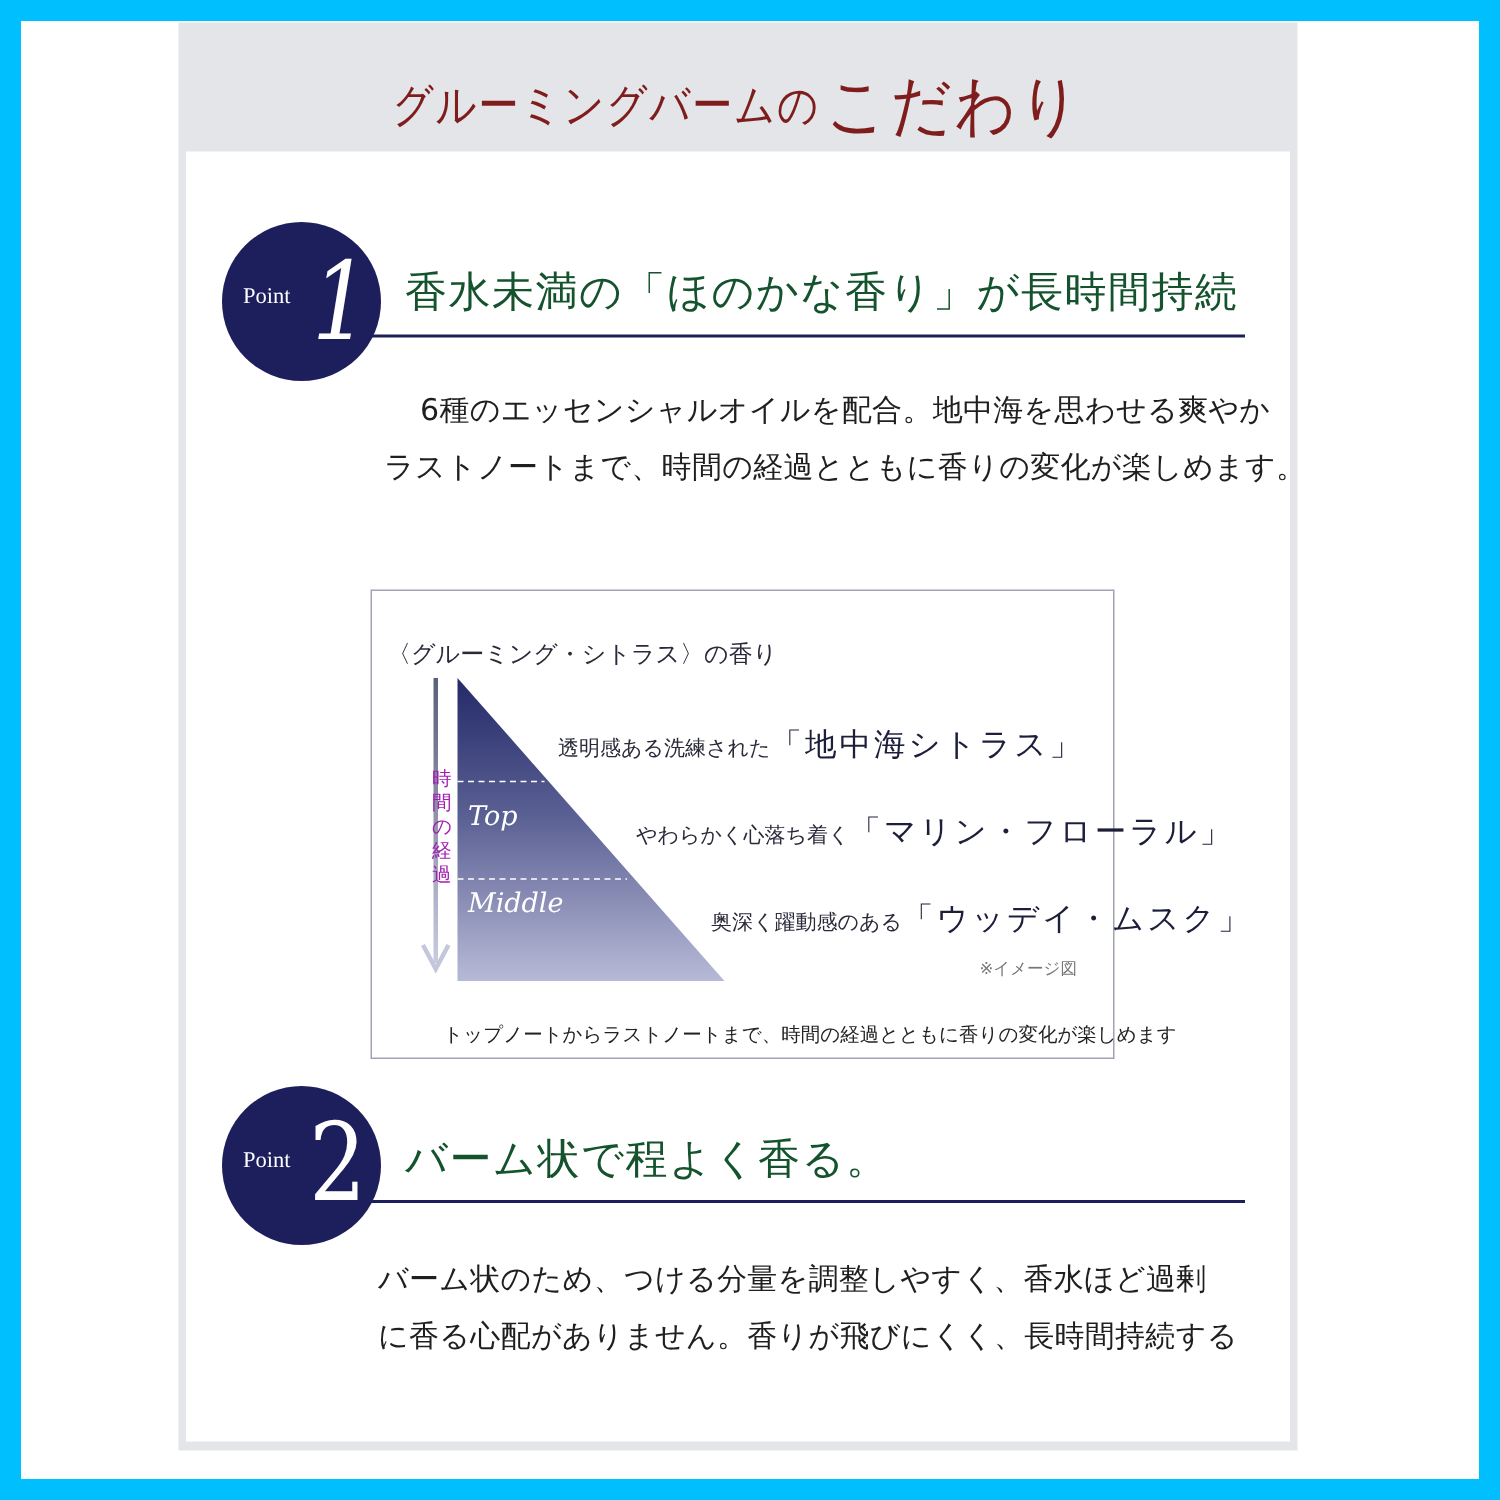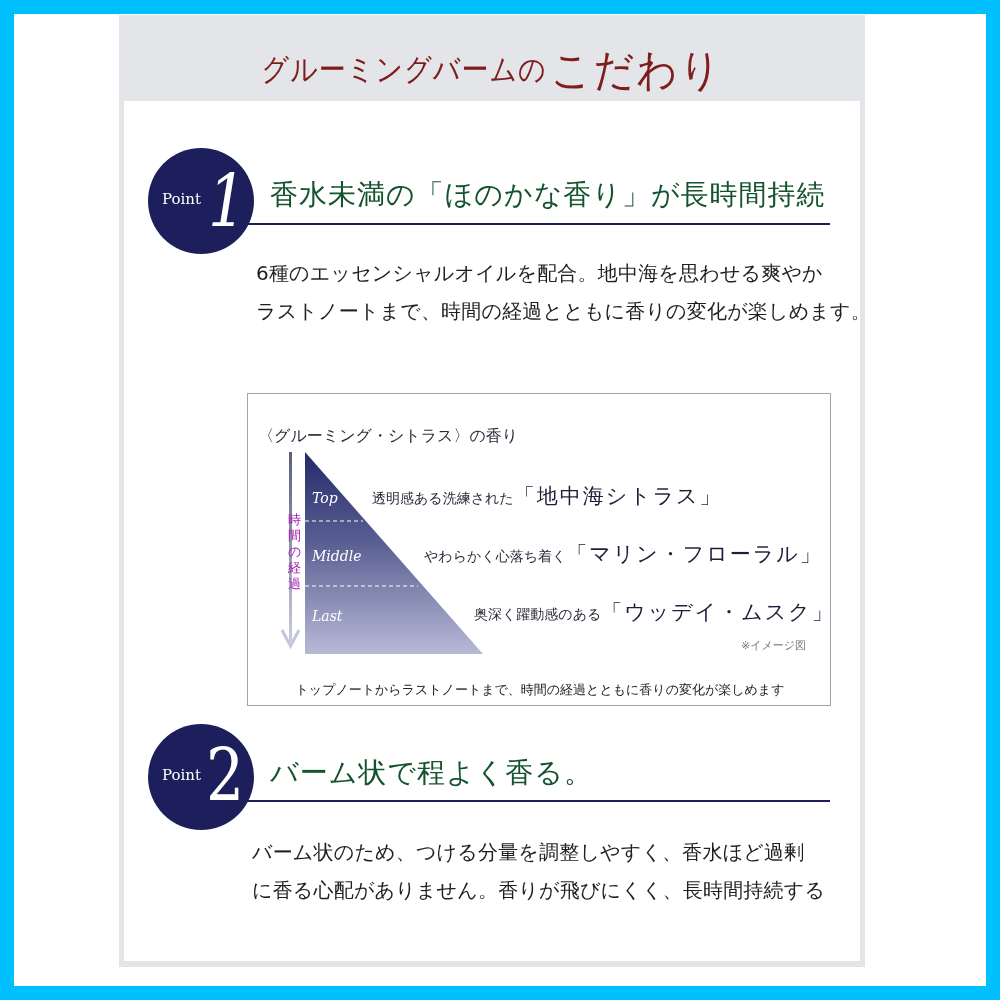--- a/index.html
+++ b/index.html
@@ -31,51 +31,51 @@
   }
   .main-title .t-small { font-size: 27px; letter-spacing: 1px; transform: scaleY(1.15); display: inline-block; }
   .main-title .t-big { font-size: 40px; letter-spacing: 2px; margin-left: 4px; transform: scaleY(1.1); display: inline-block; }
 
   .point-circle {
     position: absolute; width: 106px; height: 106px; border-radius: 50%;
     background: #1d1f5c;
     color: #ffffff;
     font-family: "DejaVu Serif", "Liberation Serif", serif;
   }
-  .point-circle .pt-label { position: absolute; left: 14px; top: 42px; font-size: 15px; }
+  .point-circle .pt-label { position: absolute; left: 14px; top: 42px; font-size: 15px; font-family: Liberation Serif, serif; }
   .point-circle .pt-num { position: absolute; left: 60px; top: 12px; font-size: 60px; font-style: italic; transform: scaleY(1.2); transform-origin: top left; }
   .point-circle.p2 .pt-num { font-style: normal; left: 58px; top: 10px; }
 
   .point-heading {
     position: absolute; font-family: "DejaVu Serif", "Liberation Serif", serif;
     color: #14532d; font-size: 28px; letter-spacing: 1px; white-space: nowrap;
   }
   .point-rule { position: absolute; height: 2px; background: #1d1f5c; }
 
   .para {
     position: absolute; font-size: 20px; line-height: 38px; color: #1f1f1f;
     white-space: nowrap; letter-spacing: 0.2px;
   }
 
   .diagram {
-    position: absolute; left: 247px; top: 393px; width: 584px; height: 313px;
+    position: absolute; left: 247px; top: 393px; width: 496px; height: 313px;
     border: 1.5px solid #9fa3b3; background: #ffffff;
   }
   .dg-title {
     position: absolute; left: 10px; top: 32px; font-family: "DejaVu Serif", "Liberation Serif", serif;
     font-size: 16px; color: #2a2a3a; white-space: nowrap;
   }
   .dg-svg { position: absolute; left: 0; top: 0; }
   .dg-time {
     position: absolute; left: 40px; top: 118px; width: 16px; font-size: 13px; line-height: 16px; color: #a21caf;
     text-align: left;
   }
   .dg-stage {
     position: absolute; font-family: "DejaVu Serif", "Liberation Serif", serif; font-style: italic;
-    color: #ffffff; font-size: 14px;
+    color: #ffffff; font-size: 18px; margin-top: 44px;
   }
   .dg-desc {
     position: absolute; font-family: "DejaVu Serif", "Liberation Serif", serif; white-space: nowrap; color: #2a2a3a;
   }
   .dg-desc .sm { font-size: 14px; }
   .dg-desc .lg { font-size: 21px; letter-spacing: 2px; color: #1c1e3a; }
   .dg-note { position: absolute; right: 24px; top: 244px; font-size: 11px; color: #777; margin-left: 40px; }
   .dg-caption { position: absolute; left: 0; width: 584px; top: 270px; text-align: center; font-size: 13px; color: #222; margin-top: 17px; }
 </style>
 </head>
@@ -91,21 +91,21 @@
   <div class="card-body"></div>
 </div>
 
 <div class="point-circle" style="left:148px; top:148px;">
   <span class="pt-label">Point</span>
   <span class="pt-num">1</span>
 </div>
 <div class="point-heading" style="left:270px; top:176px;">香水未満の「ほのかな香り」が長時間持続</div>
 <div class="point-rule" style="left:240px; top:223px; width:590px;"></div>
 
-<div class="para" style="left:256px; top:254px;">
+<div class="para" style="left:256px; top:254px;text-align:center;">
   <div>6種のエッセンシャルオイルを配合。地中海を思わせる爽やか</div>
   <div>ラストノートまで、時間の経過とともに香りの変化が楽しめます。</div>
 </div>
 
 <div class="diagram">
   <svg class="dg-svg" width="584" height="313">
     <defs>
       <linearGradient id="tri" x1="0" y1="0" x2="0" y2="1">
         <stop offset="0" stop-color="#242a68"></stop>
         <stop offset="0.45" stop-color="#5a5f93"></stop>

